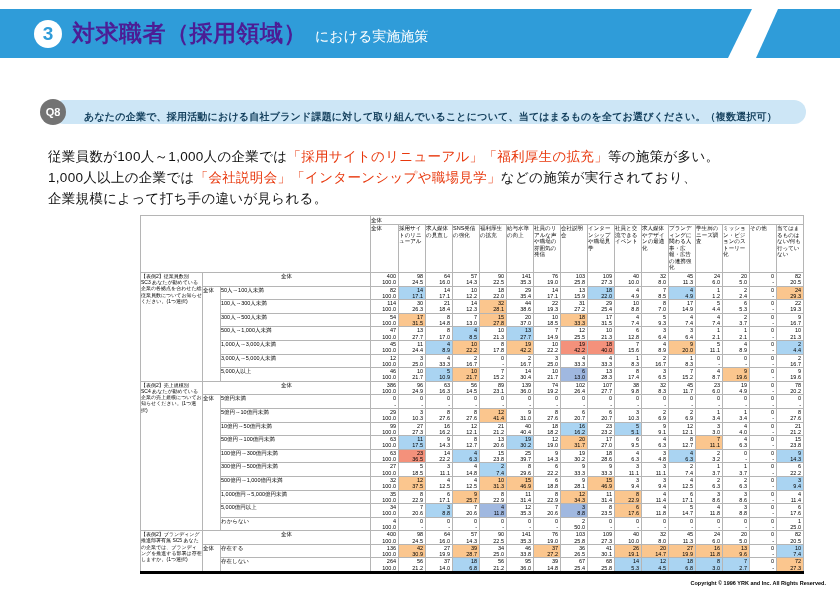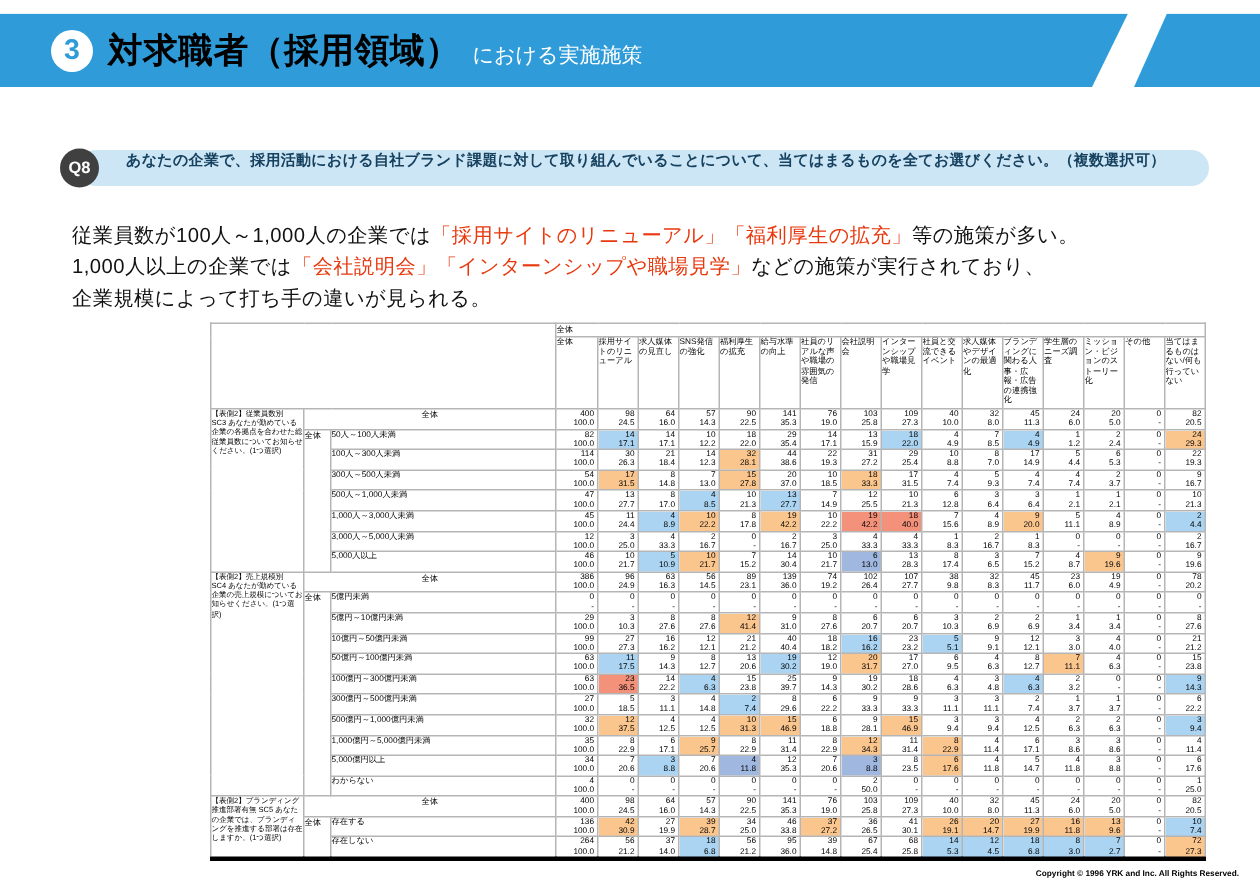--- a/index.html
+++ b/index.html
@@ -7,29 +7,29 @@
   #canvas{position:relative;width:840px;height:594px;background:#fff;overflow:hidden;}
 
   
   .banner{position:absolute;left:0;top:9px;width:752px;height:49px;background:#2f9cd9;
           clip-path:polygon(0 0,752px 0,728px 49px,0 49px);display:flex;align-items:center;}
   .banner-sliver{position:absolute;top:9px;left:756px;width:84px;height:49px;background:#2f9cd9;
           clip-path:polygon(22px 0,84px 0,84px 49px,0 49px);}
   .num-badge{width:28px;height:28px;border-radius:50%;background:#fff;color:#2f9cd9;
           font-weight:bold;font-size:19px;display:flex;align-items:center;justify-content:center;
           margin-left:34px;margin-right:10px;flex:0 0 auto;}
-  .title-main{color:#000000;font-weight:bold;font-size:23px;letter-spacing:.5px;}
+  .title-main{color:#4c1d95;font-weight:bold;font-size:23px;letter-spacing:.5px;}
   .title-sub{color:#fff;font-weight:normal;font-size:14px;margin-left:8px;padding-top:6px;}
 
   
   .qrow{position:absolute;left:40px;top:99px;width:768px;height:26px;}
   .qbar{position:absolute;left:12px;top:1px;width:754px;height:24px;background:#cde6f6;border-radius:12px;
-        display:flex;align-items:flex-start;padding-left:32px;box-sizing:border-box;}
+        display:flex;align-items:flex-end;padding-left:32px;box-sizing:border-box;}
   .qtext{color:#16425f;font-size:10px;font-weight:bold;letter-spacing:.2px;}
-  .qbadge{position:absolute;left:0;top:0;width:26px;height:26px;border-radius:50%;background:#404040;
+  .qbadge{position:absolute;left:0;top:0;width:26px;height:26px;border-radius:50%;background:#737373;
         color:#fff;font-weight:bold;font-size:11px;display:flex;align-items:center;justify-content:center;z-index:2;}
 
   
   .summary{position:absolute;left:48px;top:146px;width:770px;}
   .sum-line{font-size:13.5px;font-weight:normal;color:#111;line-height:21px;letter-spacing:.3px;}
   .sum-line .red{color:#e8380d;}
 
   
   .tblwrap{position:absolute;left:140px;top:215px;}
   table.xtab{border-collapse:collapse;table-layout:fixed;width:663px;border:1px solid #444;border-bottom:3px solid #000;}

